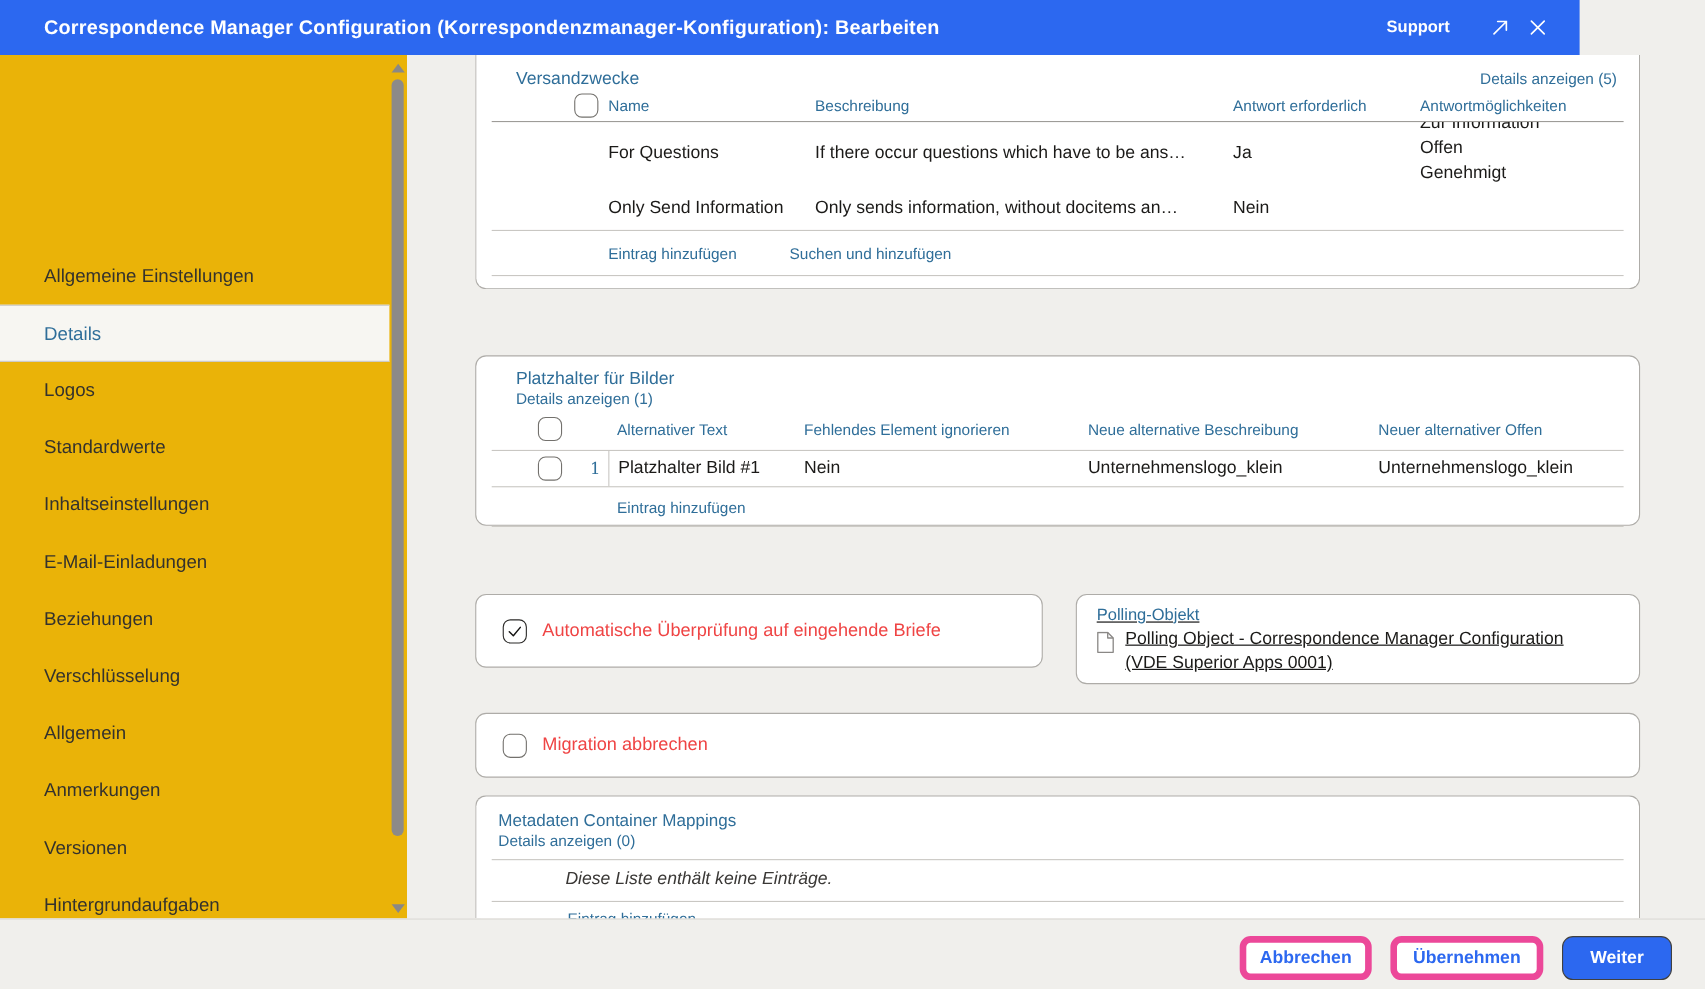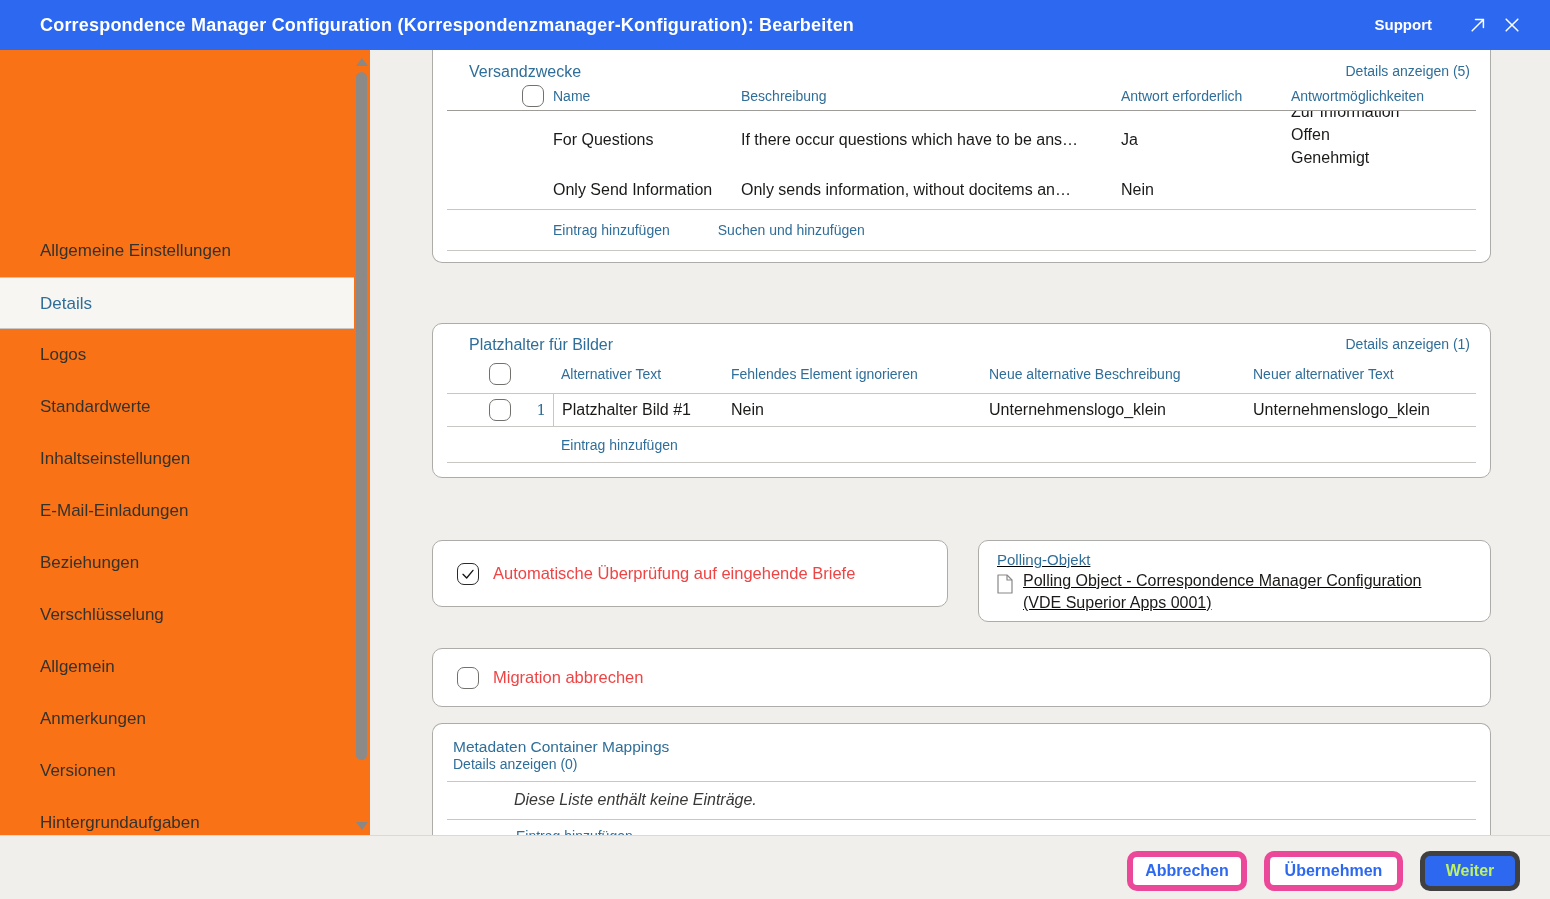--- a/index.html
+++ b/index.html
@@ -2,30 +2,30 @@
 <html><head>
 <meta charset="utf-8">
 <title>Correspondence Manager Configuration</title>
 <style>
   * { box-sizing: border-box; margin: 0; padding: 0; }
   html,body { width:100%; height:100%; }
   body { font-family: "Liberation Sans", sans-serif; background:#e8e7e4; }
   #page { position:relative; width:1550px; height:899px; background:#f0efec; overflow:hidden; }
 
   
-  .titlebar { position:absolute; left:0; top:0; width:1550px; height:50px; background:#2c68f0; }
+  .titlebar { position:absolute; left:0; top:0; width:1436px; height:50px; background:#2c68f0; }
   .titlebar .tb-title { position:absolute; left:40px; top:0; line-height:50px; color:#ffffff; font-size:18px; font-weight:600; letter-spacing:.2px; white-space:nowrap; }
   .titlebar .tb-support { position:absolute; right:118px; top:0; line-height:50px; color:#ffffff; font-size:15px; font-weight:600; cursor:pointer; }
   .tb-icon { position:absolute; top:15px; width:20px; height:20px; cursor:pointer; }
   .tb-icon svg { display:block; width:100%; height:100%; }
   .tb-expand { right:62px; }
   .tb-close  { right:28px; }
 
   
-  .sidebar { position:absolute; left:0; top:50px; width:370px; height:785px; background:#f97316; }
+  .sidebar { position:absolute; left:0; top:50px; width:370px; height:785px; background:#eab308; }
   .nav-items { position:absolute; left:0; top:175px; width:354px; }
   .nav-item { height:52px; line-height:52px; padding-left:40px; font-size:17px; color:#34322d; cursor:pointer; white-space:nowrap; }
   .nav-item.selected { background:#f7f6f2; border-top:1px solid #c9c7c3; border-bottom:1px solid #c9c7c3; color:#2f6e99; }
   .sb-scroll { position:absolute; left:353px; top:0; width:18px; height:785px; }
   .sb-arrow { position:absolute; left:3px; width:0; height:0; border-left:6px solid transparent; border-right:6px solid transparent; cursor:pointer; }
   .sb-arrow.up { top:8px; border-bottom:8px solid #8a8886; }
   .sb-arrow.down { top:772px; border-top:8px solid #8a8886; }
   .sb-thumb { position:absolute; left:3px; top:22px; width:11px; height:688px; background:#8c8a88; border-radius:6px; cursor:pointer; }
 
   
@@ -87,21 +87,21 @@
   .md-title { color:#2f6e99; font-size:15.5px; }
   .md-sep1 { margin-top:9px; }
   .md-empty { font-style:italic; font-size:16px; color:#3a3836; padding-left:81px; margin-top:9px; }
   .md-sep2 { margin-top:10px; }
   .md-add { padding-left:83px; margin-top:7px; }
 
   
   .footer { position:absolute; left:0; bottom:0; width:1550px; height:64px; background:#f0efec; border-top:1px solid #dbd9d5; }
   .btn { position:absolute; top:15px; height:40px; border-radius:10px; font-family:"Liberation Sans", sans-serif; font-size:16px; font-weight:600; cursor:pointer; }
   .btn.outline { background:#ffffff; border:6px solid #ec4899; color:#2c68f0; }
-  .btn.fill { background:#2c68f0; border:5px solid #404040; color:#bef264; }
+  .btn.fill { background:#2c68f0; border:1px solid #404040; color:#ffffff; }
   .btn-cancel { left:1127px; width:120px; }
   .btn-apply  { left:1264px; width:139px; }
   .btn-next   { left:1420px; width:100px; }
 </style>
 </head>
 <body>
 
 <div id="page">
 
   <div class="titlebar">
@@ -178,32 +178,32 @@
       </div>
       <div class="sep"></div>
       <div class="addrow vz">
         <span class="add-link">Eintrag hinzufügen</span>
         <span class="add-link">Suchen und hinzufügen</span>
       </div>
       <div class="sep"></div>
     </div>
 
     <div class="panel" style="left:62px; top:273px; width:1059px; height:155px;">
-      <div class="panel-head" style="padding-top:12px;">
+      <div class="panel-head" style="padding-top:12px;flex-direction:column;">
         <div class="panel-title">Platzhalter für Bilder</div>
         <div class="details-link">Details anzeigen (1)</div>
       </div>
       <div class="ph-grid ph-headrow">
         <div class="ph-cb-cell">
             <span class="cb"></span>
           </div>
         <div class="hd" style="padding-left:8px;">Alternativer Text</div>
         <div class="hd">Fehlendes Element ignorieren</div>
         <div class="hd">Neue alternative Beschreibung</div>
-        <div class="hd">Neuer alternativer Text</div>
+        <div class="hd">Neuer alternativer Offen</div>
       </div>
       <div class="sep"></div>
       <div class="ph-grid ph-datarow">
         <div class="ph-num-cell">
           <span class="cb"></span>
           <span class="row-index">1</span>
         </div>
         <div class="ph-first-datacell">Platzhalter Bild #1</div>
         <div>Nein</div>
         <div>Unternehmenslogo_klein</div>

